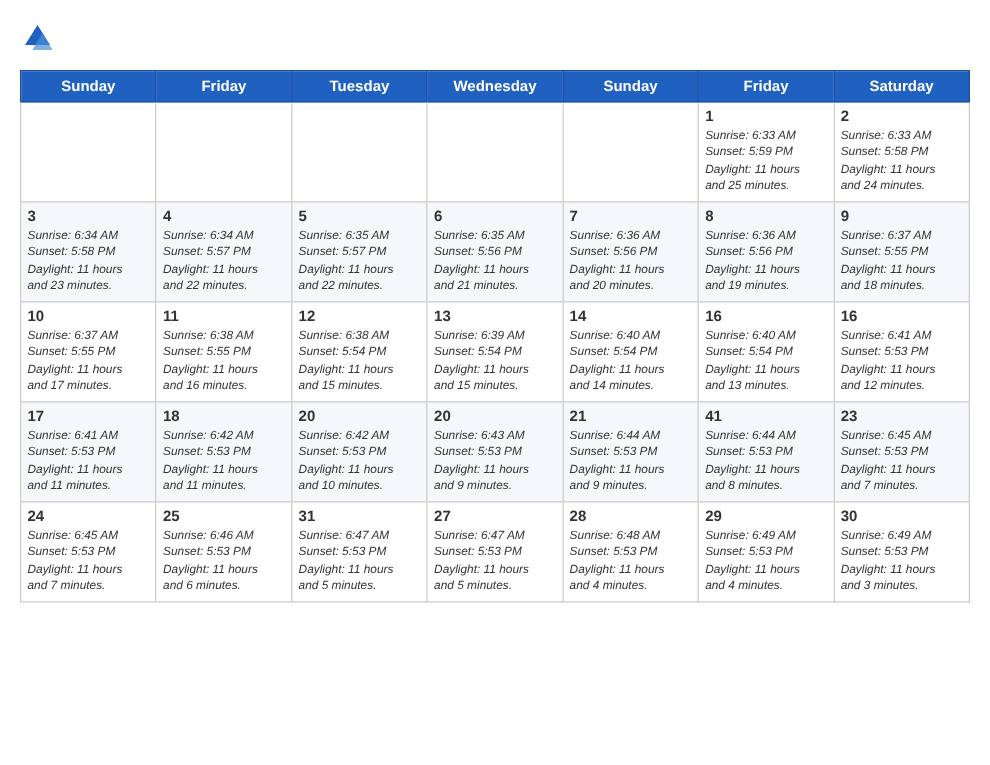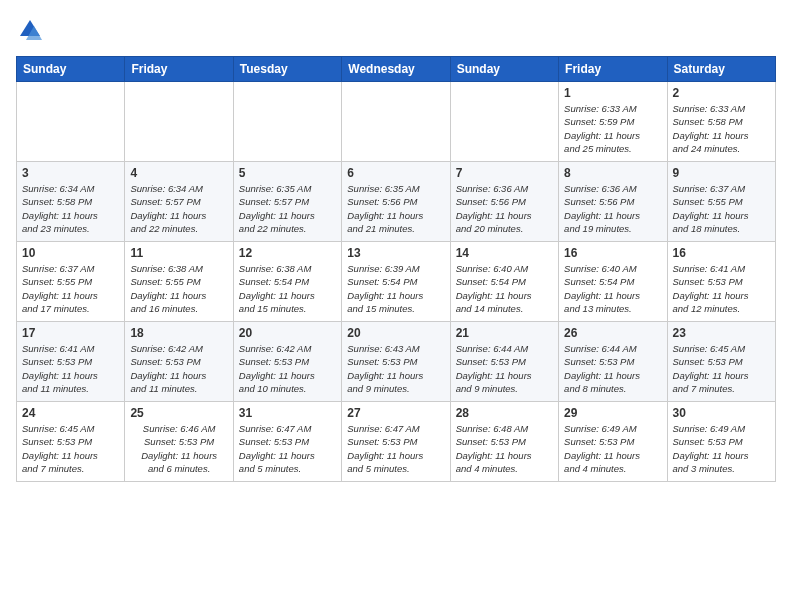--- a/index.html
+++ b/index.html
@@ -48,21 +48,21 @@
       width: 100%;
       border-collapse: collapse;
       border: 1px solid #ccc;
     }
     .calendar th {
       background: #2060c0;
       color: #fff;
       font-size: 12px;
       font-weight: bold;
       padding: 5px 6px;
-      text-align: left;
+      text-align: center;
       border: 1px solid #1a4fa0;
     }
     .calendar td {
       vertical-align: top;
       border: 1px solid #ccc;
       padding: 4px 5px;
       font-size: 10px;
       color: #333;
       width: 108px;
       min-height: 80px;
@@ -275,21 +275,21 @@
 and 9 minutes.</div>
         </td>
         <td>
           <span class="day-number">21</span>
           <div class="day-info" style="white-space: pre-line;">Sunrise: 6:44 AM
 Sunset: 5:53 PM
 Daylight: 11 hours
 and 9 minutes.</div>
         </td>
         <td>
-          <span class="day-number">26</span>
+          <span class="day-number">41</span>
           <div class="day-info" style="white-space: pre-line;">Sunrise: 6:44 AM
 Sunset: 5:53 PM
 Daylight: 11 hours
 and 8 minutes.</div>
         </td>
         <td>
           <span class="day-number">23</span>
           <div class="day-info" style="white-space: pre-line;">Sunrise: 6:45 AM
 Sunset: 5:53 PM
 Daylight: 11 hours
@@ -299,21 +299,21 @@
       <tr>
         <td>
           <span class="day-number">24</span>
           <div class="day-info" style="white-space: pre-line;">Sunrise: 6:45 AM
 Sunset: 5:53 PM
 Daylight: 11 hours
 and 7 minutes.</div>
         </td>
         <td>
           <span class="day-number">25</span>
-          <div class="day-info" style="white-space: pre-line; text-align: center;">Sunrise: 6:46 AM
+          <div class="day-info" style="white-space: pre-line;">Sunrise: 6:46 AM
 Sunset: 5:53 PM
 Daylight: 11 hours
 and 6 minutes.</div>
         </td>
         <td>
           <span class="day-number">31</span>
           <div class="day-info" style="white-space: pre-line;">Sunrise: 6:47 AM
 Sunset: 5:53 PM
 Daylight: 11 hours
 and 5 minutes.</div>

